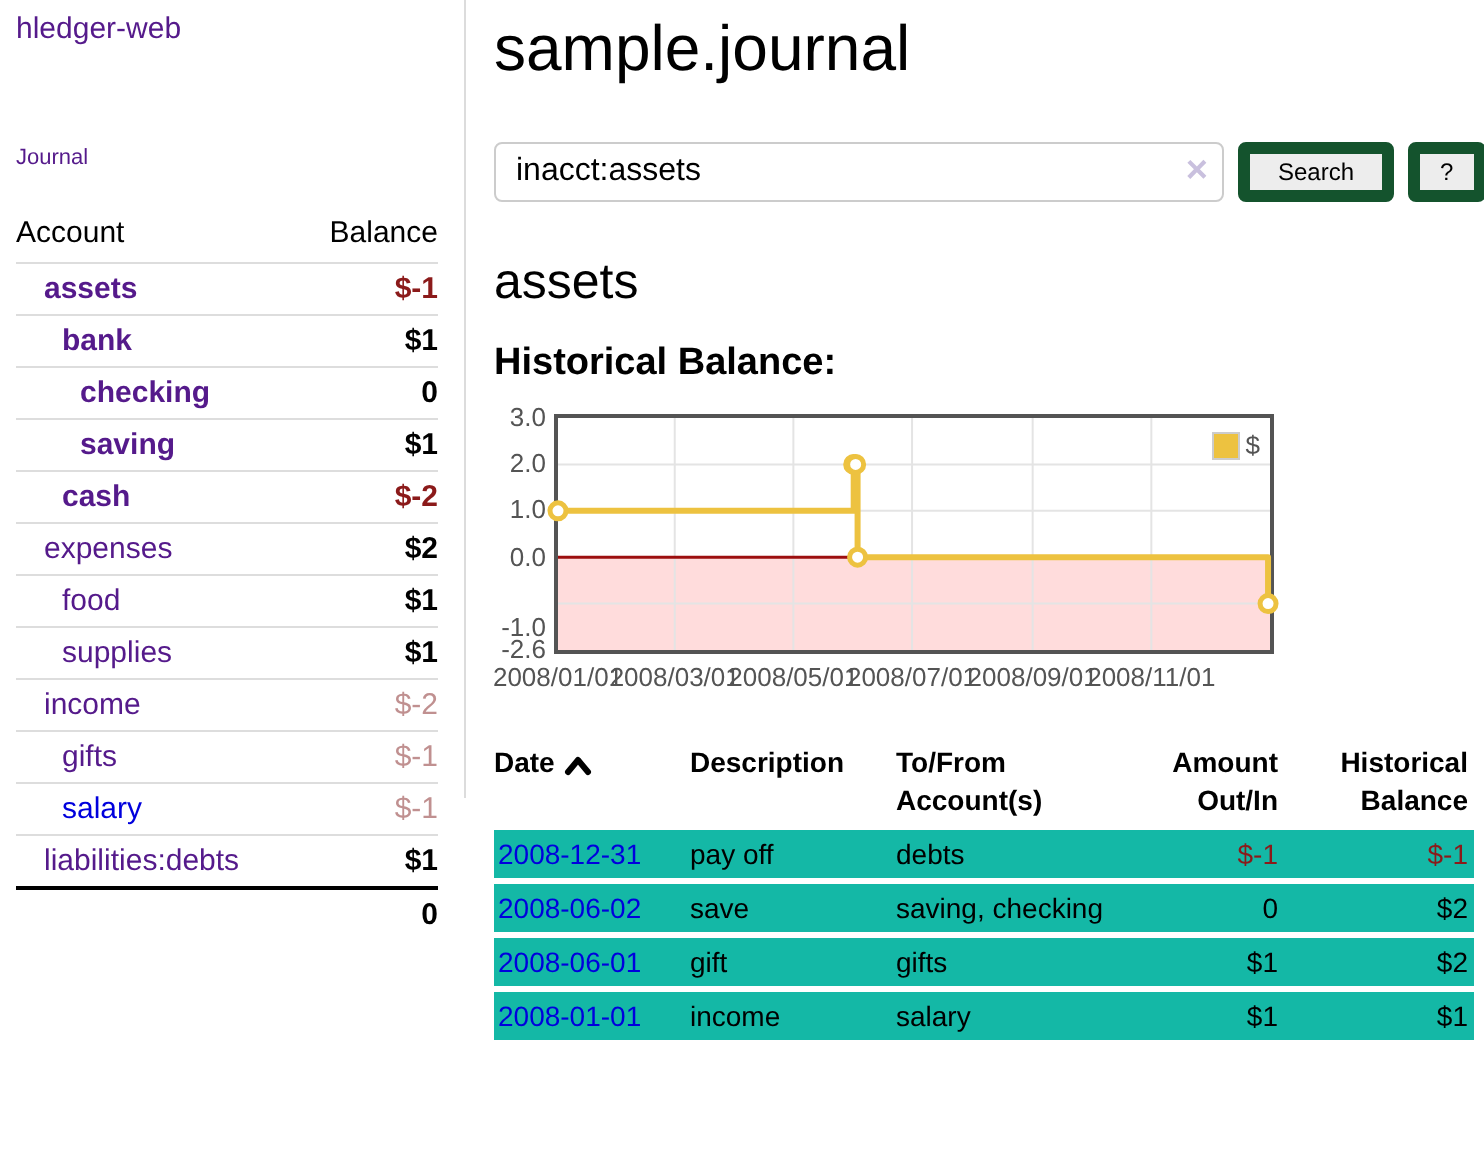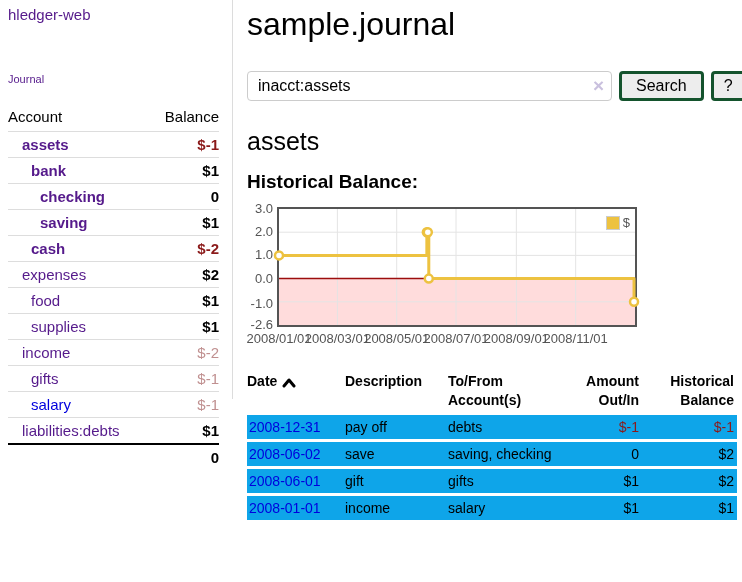--- a/index.html
+++ b/index.html
@@ -26,21 +26,21 @@
   .acct-table tfoot td{border-top:2px solid #000;padding:4px 0;font-weight:bold;text-align:right;}
 
   
   .main{position:absolute;left:247px;top:0;width:495px;}
   h1{font-size:32px;font-weight:500;margin:6px 0 0;letter-spacing:0;}
   .searchrow{margin-top:28px;display:flex;gap:7px;height:30px;}
   .inputwrap{position:relative;width:365px;flex:0 0 auto;}
   .search-input{width:365px;height:30px;box-sizing:border-box;border:1px solid #ccc;border-radius:4px;
     padding:0 26px 0 10px;font-size:16px;font-family:inherit;color:#000;outline:none;}
   .clear{position:absolute;right:8px;top:3px;color:#c9c0de;font-size:19px;font-weight:bold;line-height:24px;}
-  .btn{height:30px;background:#ededed;border:3px solid #14532d;border-radius:4px;font-size:16px;
+  .btn{height:30px;background:#ededed;border:6px solid #14532d;border-radius:4px;font-size:12px;
     font-family:inherit;color:#000;padding:0 14px;cursor:pointer;}
   .btn-help{padding:0 10px;}
   h2{font-size:25px;font-weight:500;margin:26px 0 0;}
   .chart-title{font-size:19px;font-weight:bold;margin:15px 0 0;}
 
   
   .chart{position:relative;margin-top:14px;height:142px;width:420px;}
   .plot{position:absolute;left:30px;top:0;width:356px;height:116px;border:2px solid #545454;background:#fff;}
   .plot svg{position:absolute;left:0;top:0;overflow:visible;}
   .legend{position:absolute;top:5px;right:3px;display:flex;align-items:center;gap:3px;
@@ -49,21 +49,21 @@
   .legend-label{font-size:13px;color:#545454;}
   .ytick{position:absolute;left:0;width:26px;text-align:right;font-size:13px;color:#545454;line-height:16px;}
   .xtick{position:absolute;top:124px;font-size:13px;color:#545454;white-space:nowrap;transform:translateX(-50%);}
 
   
   .reg-table{margin-top:18px;border-collapse:separate;border-spacing:0 3px;font-size:14px;width:490px;table-layout:fixed;}
   .reg-table th{font-weight:bold;text-align:left;vertical-align:top;padding:2px 8px 2px 0;line-height:19px;}
   .reg-table th.ar,.reg-table td.ar{text-align:right;padding-right:3px;}
   .reg-table td{padding:2px 8px 2px 0;line-height:20px;vertical-align:top;}
   .reg-table td:first-child{padding-left:2px;}
-  .reg-table tbody tr{background:#0ea5e9;}
+  .reg-table tbody tr{background:#14b8a6;}
   .date-link{color:#0000dd;text-decoration:none;}
   .neg{color:#8b1a1a;}
   .th-date{display:inline-flex;align-items:center;gap:5px;}
   .sort-icon{margin-bottom:-1px;}
 </style>
 </head>
 <body>
 
 <div class="app">
 
@@ -177,21 +177,21 @@
         <div class="legend">
           <span class="swatch" style="background: rgb(237, 194, 64);"></span>
           <span class="legend-label">$</span>
         </div>
       </div>
       <div id="yticks">
           <span class="ytick" style="top: -6px;">3.0</span>
           <span class="ytick" style="top: 17.2px;">2.0</span>
           <span class="ytick" style="top: 40.4px;">1.0</span>
           <span class="ytick" style="top: 63.6px;">0.0</span>
-          <span class="ytick" style="top: 89px;">-1.0</span>
+          <span class="ytick" style="top: 99px;">-1.0</span>
           <span class="ytick" style="top: 110px;">-2.6</span>
         </div>
       <div id="xticks">
           <span class="xtick" style="left: 32px;">2008/01/01</span>
           <span class="xtick" style="left: 90.3607px;">2008/03/01</span>
           <span class="xtick" style="left: 149.694px;">2008/05/01</span>
           <span class="xtick" style="left: 209.027px;">2008/07/01</span>
           <span class="xtick" style="left: 269.333px;">2008/09/01</span>
           <span class="xtick" style="left: 328.667px;">2008/11/01</span>
         </div>

